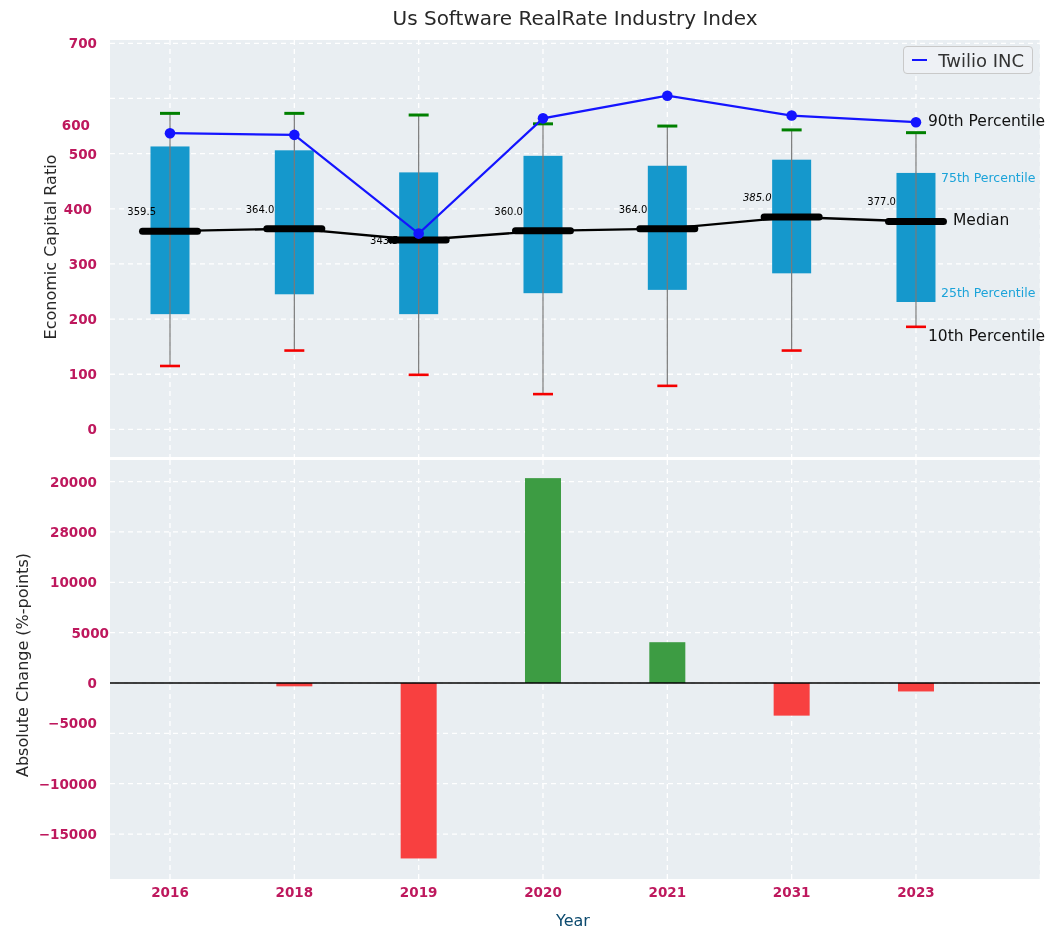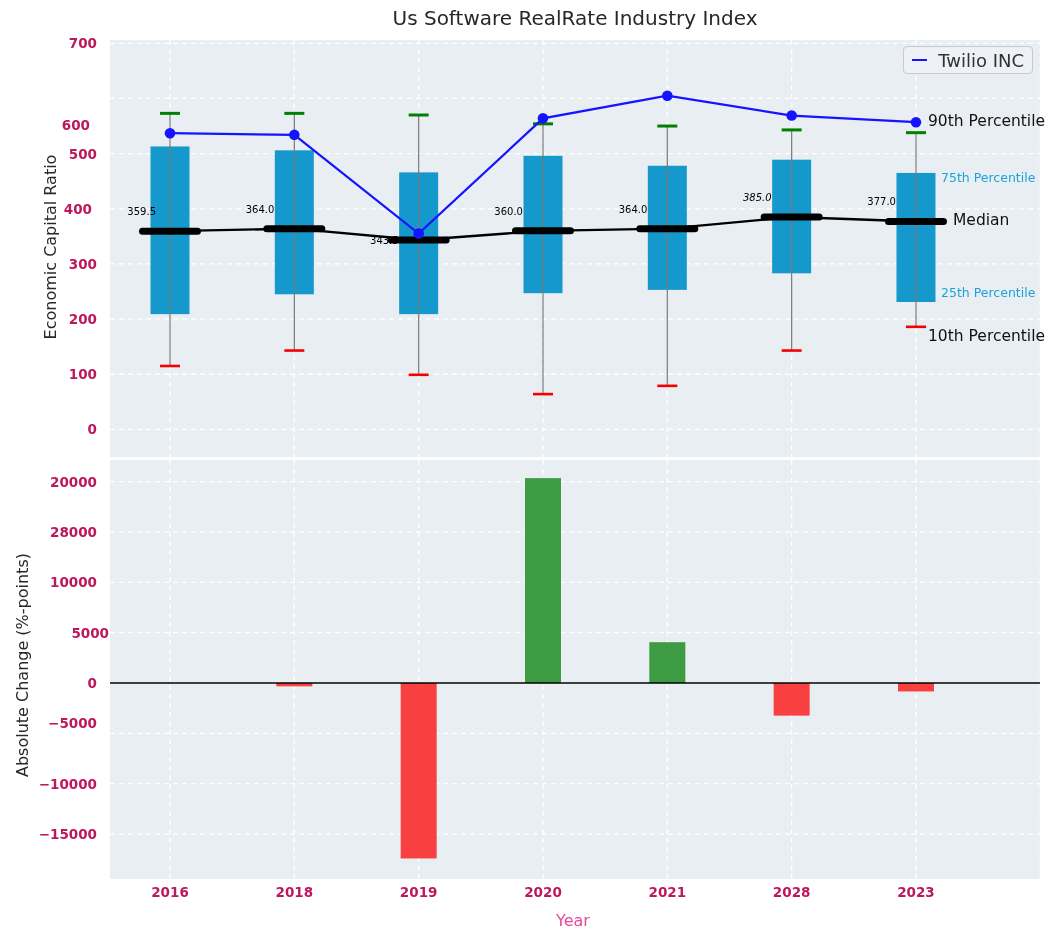--- a/index.html
+++ b/index.html
@@ -16,21 +16,21 @@
     font-size:20px;color:#282828;white-space:nowrap;
   }
   .ylabel{
     position:absolute;transform:translate(-50%,-50%) rotate(-90deg);
     font-size:16px;color:#282828;white-space:nowrap;
   }
   #ylabel-top{left:50px;top:247px;}
   #ylabel-bottom{left:22px;top:665px;}
   .xlabel{
     position:absolute;left:573px;top:911px;transform:translateX(-50%);
-    font-size:16px;color:#ec4899;
+    font-size:16px;color:#0c4a6e;
   }
   .tick{
     position:absolute;font-size:13.5px;color:#be185d;white-space:nowrap;font-weight:bold;
   }
   .ytick{transform:translate(-100%,-50%);}
   .xtick{transform:translateX(-50%);}
   .median-label{
     position:absolute;font-size:10px;color:#000;transform:translateX(-100%);
     white-space:nowrap;
   }
@@ -187,15 +187,15 @@
     <div class="tick ytick" style="left: 97px; top: 632.636px; margin-left: 12px;">5000</div>
     <div class="tick ytick" style="left: 97px; top: 682.997px;">0</div>
     <div class="tick ytick" style="left: 97px; top: 723px;">−5000</div>
     <div class="tick ytick" style="left: 97px; top: 783.718px;">−10000</div>
     <div class="tick ytick" style="left: 97px; top: 834.078px;">−15000</div>
     <div class="tick xtick" style="left: 170px; top: 884px;">2016</div>
     <div class="tick xtick" style="left: 294.33px; top: 884px;">2018</div>
     <div class="tick xtick" style="left: 418.66px; top: 884px;">2019</div>
     <div class="tick xtick" style="left: 542.99px; top: 884px;">2020</div>
     <div class="tick xtick" style="left: 667.32px; top: 884px;">2021</div>
-    <div class="tick xtick" style="left: 791.65px; top: 884px;">2028</div>
+    <div class="tick xtick" style="left: 791.65px; top: 884px;">2031</div>
     <div class="tick xtick" style="left: 915.98px; top: 884px;">2023</div>
   </div>
 
 </body></html>

